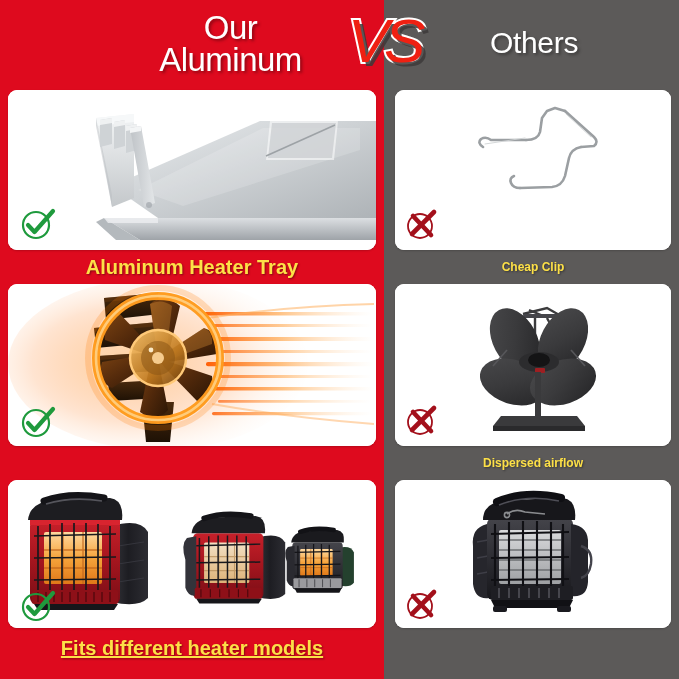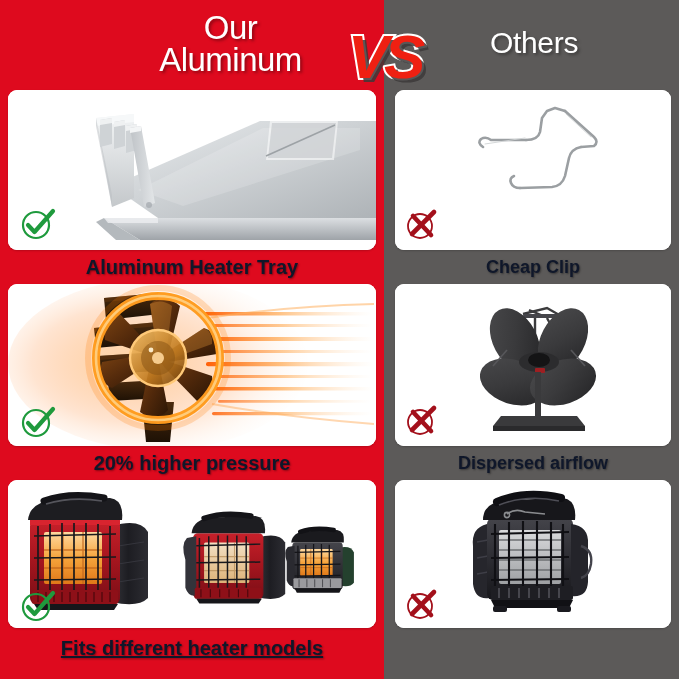--- a/index.html
+++ b/index.html
@@ -27,42 +27,42 @@
   }
   .hdr-our .l1{font-size:33px;}
   .hdr-our .l2{font-size:33px;}
   .hdr-others{
     position:absolute;left:405px;top:18px;width:258px;height:50px;
     display:flex;align-items:center;justify-content:center;
     color:#ffffff;font-weight:normal;font-size:30px;letter-spacing:-0.3px;
     text-shadow:2px 2px 3px rgba(0,0,0,.35);
   }
   .vs{
-    position:absolute;left:338px;top:18px;width:92px;height:76px;
+    position:absolute;left:338px;top:2px;width:92px;height:76px;
     display:flex;align-items:center;justify-content:center;
-    font-size:62px;font-weight:bold;font-style:italic;
+    font-size:62px;font-weight:normal;font-style:italic;
     color:#EF2012;letter-spacing:-5px;
     -webkit-text-stroke:4px #ffffff;
     paint-order:stroke fill;
     text-shadow:4px 4px 0px rgba(60,58,58,.85);
     z-index:6;
   }
 
   
   .card{
     position:absolute;background:#ffffff;border-radius:9px;overflow:hidden;
     box-shadow:0 1px 2px rgba(0,0,0,.18);
   }
   .label{
     position:absolute;display:flex;align-items:center;justify-content:center;
-    color:#0f172a;font-weight:bold;text-shadow:1px 1px 2px rgba(0,0,0,.4);
+    color:#fde047;font-weight:bold;text-shadow:1px 1px 2px rgba(0,0,0,.4);
     white-space:nowrap;
   }
   .label.l{font-size:20px;}
-  .label.r{font-size:18px;}
+  .label.r{font-size:12px;}
 
   
   .badge{position:absolute;width:40px;height:40px;z-index:5;}
 
   
   .tray-wrap{position:absolute;inset:0;background:#fff;}
 
   
   .clip-wrap{position:absolute;inset:0;background:#fff;}
 
@@ -273,21 +273,20 @@
       </svg>
     </div>
     <div class="badge" style="left:10px;bottom:6px;">
       <svg width="40" height="40" viewBox="0 0 40 40">
         <circle cx="18" cy="23" r="13" fill="none" stroke="#1F9A3D" stroke-width="2.2"></circle>
         <path d="M10 23 L16.5 30 L35 9" fill="none" stroke="#1F9A3D" stroke-width="4.2" stroke-linecap="round" stroke-linejoin="round"></path>
       </svg>
     </div>
   </div>
 
-  <div class="label l" style="left:8px;top:446px;width:368px;height:34px;">20% higher pressure</div>
 
   <div class="card" style="left:395px;top:284px;width:276px;height:162px;">
     <div class="fan4">
       <svg width="276" height="162" viewBox="0 0 276 162">
         <defs>
           <linearGradient id="bl4" x1="0" y1="0" x2="1" y2="1">
             <stop offset="0" stop-color="#4A4A4C"></stop>
             <stop offset="0.5" stop-color="#3A3A3C"></stop>
             <stop offset="1" stop-color="#242426"></stop>
           </linearGradient>

